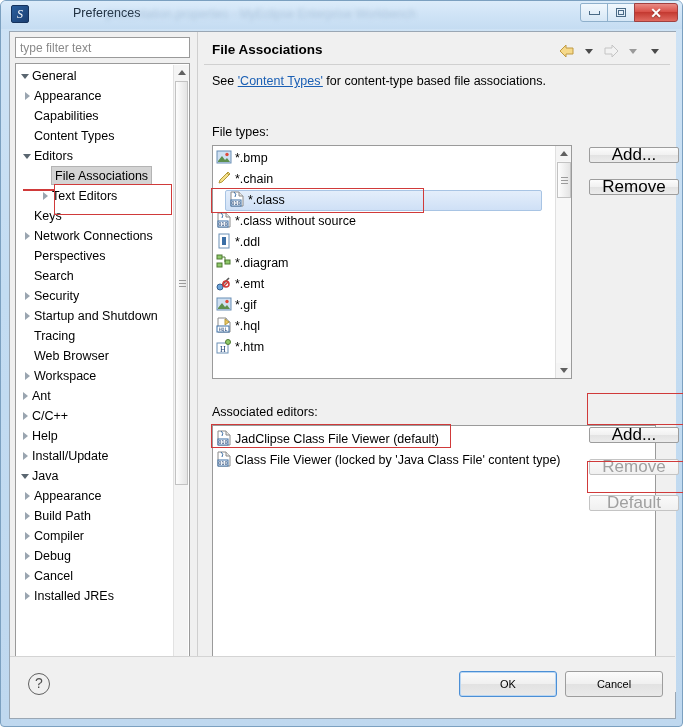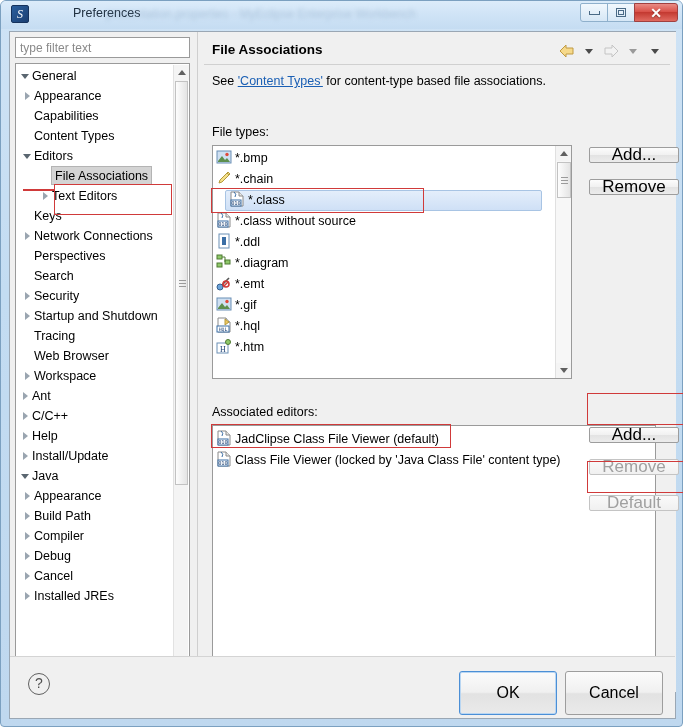--- a/index.html
+++ b/index.html
@@ -284,22 +284,22 @@
     border: 1.6px solid #606060;
     border-radius: 50%;
     color: #505050;
     font-size: 14px;
     line-height: 19px;
     text-align: center;
     cursor: pointer;
   }
   .dbtn {
     position: absolute; top: 14px;
-    width: 98px; height: 44px;
-    font-size: 16px;
+    width: 98px; height: 26px;
+    font-size: 11px;
     border-radius: 3px;
     display:flex; align-items:center; justify-content:center;
     background: linear-gradient(180deg,#fbfbfb 0%, #f0f0f0 48%, #e2e2e2 52%, #eaeaea 100%);
     border: 1px solid #9d9d9d;
     cursor: pointer;
   }
   #ok-button { right: 118px; border: 1px solid #4b8fd6; box-shadow: 0 0 0 1px #b9d6f2 inset; }
   #cancel-button { right: 12px; }
 </style>
 </head>

